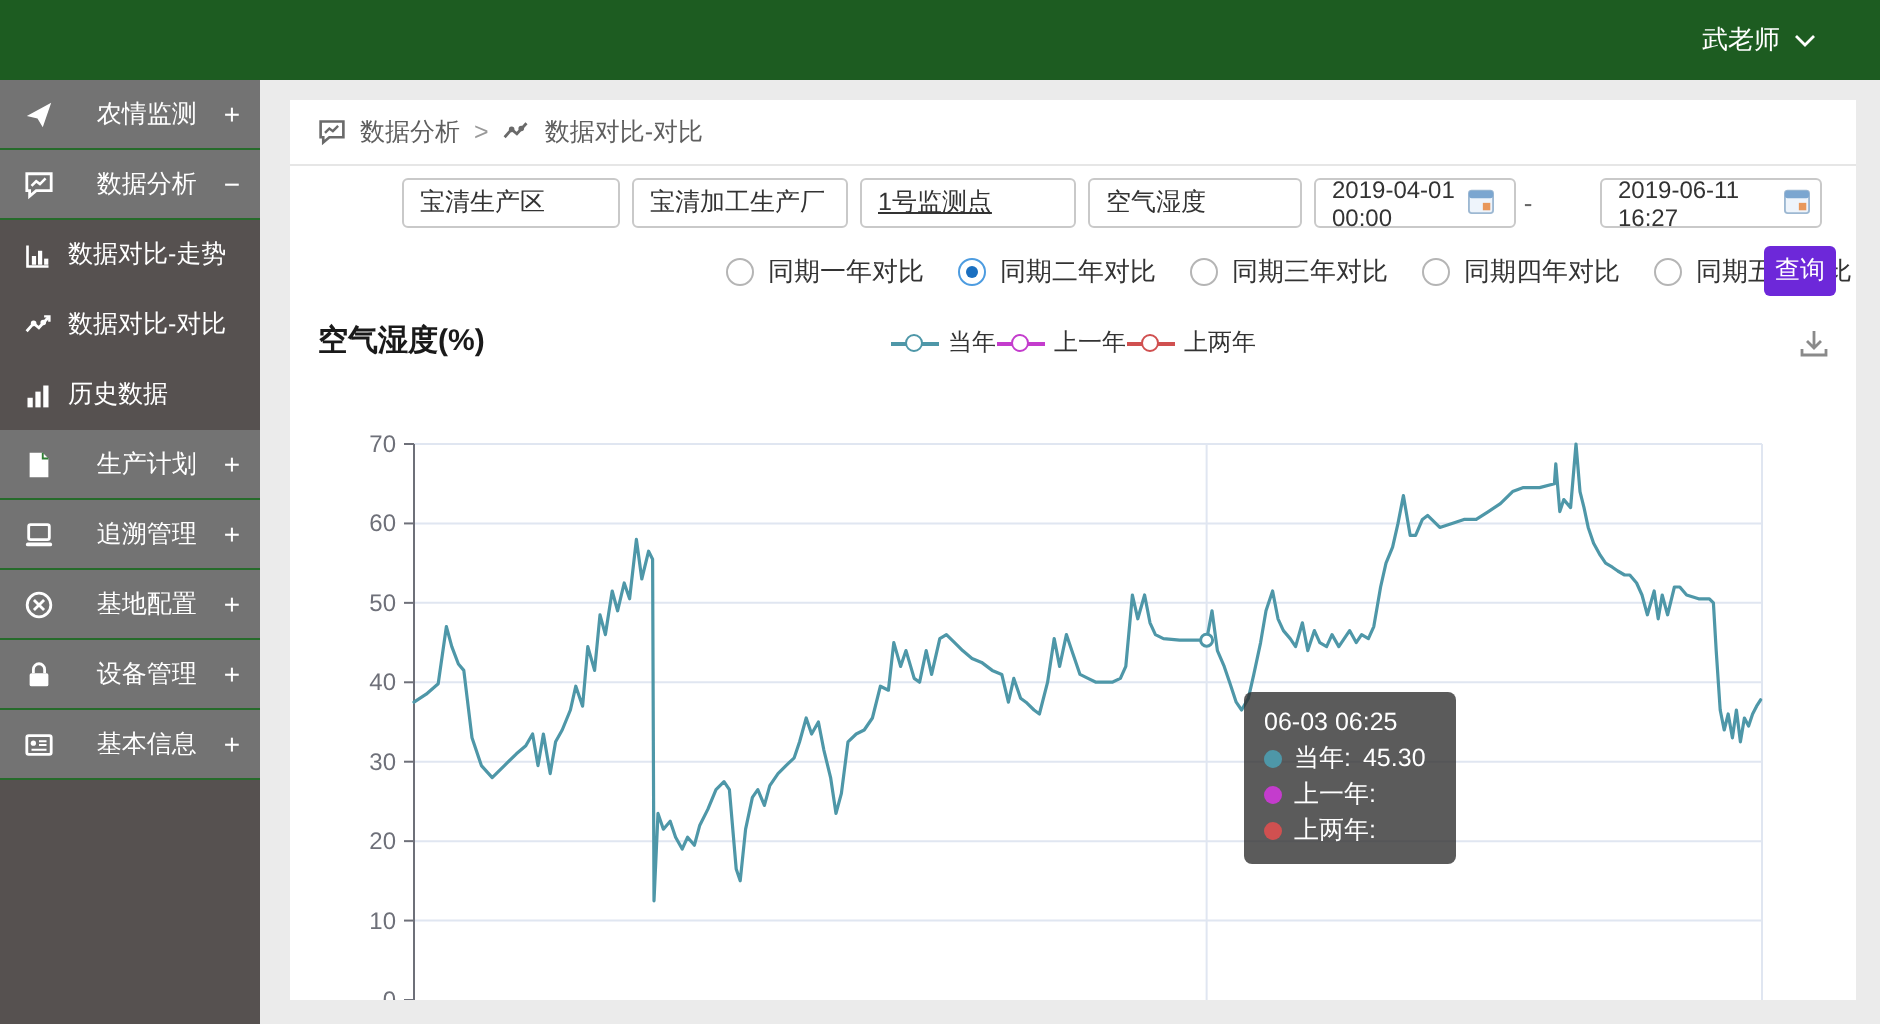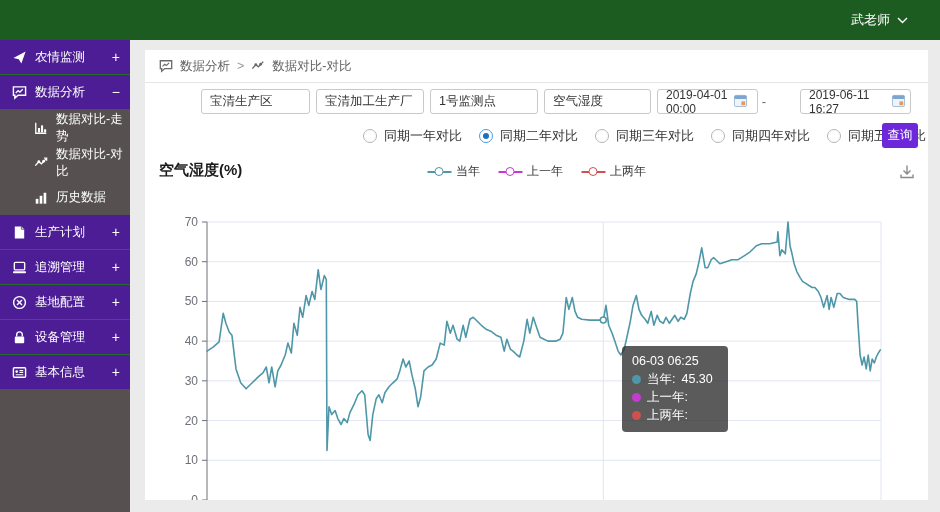--- a/index.html
+++ b/index.html
@@ -10,26 +10,26 @@
   .header { position:absolute; left:0; top:0; width:940px; height:40px; background:#1d5c21; display:flex; align-items:center; }
   .logo-wrap { width:132px; height:40px; position:relative; }
   .logo-art { position:absolute; left:12px; top:1px; }
   .logo-cn { position:absolute; left:12px; bottom:2px; font-size:8px; font-weight:bold; color:#d9a73c; letter-spacing:2px; }
   .logo-en { position:absolute; left:52px; bottom:2px; font-size:11px; font-weight:bold; color:#fff; }
   .company { color:#fff; font-size:15px; font-weight:bold; letter-spacing:1px; margin-left:-46px; }
   .user-box { position:absolute; right:32px; top:0; height:40px; display:flex; align-items:center; gap:7px; color:#fff; font-size:13px; cursor:pointer; }
 
   
   .sidebar { position:absolute; left:0; top:40px; width:130px; height:472px; background:#565150; }
-  .side-item { height:35px; background:#4c1d95; border-bottom:1px solid #256b2a; display:flex; align-items:center; color:#fff; font-size:12.5px; padding:0 10px 0 12px; cursor:pointer; }
+  .side-item { height:35px; background:#737373; border-bottom:1px solid #256b2a; display:flex; align-items:center; color:#fff; font-size:12.5px; padding:0 10px 0 12px; cursor:pointer;text-align:center; }
   .side-item .s-ic { width:15px; height:15px; margin-right:8px; flex:none; display:flex; }
   .side-item .s-label { flex:1; }
   .side-item .s-expand { font-size:14px; color:#fff; }
   .submenu { background:#565150; }
-  .sub-item { height:35px; display:flex; align-items:center; color:#fff; font-size:12.5px; padding-left:34px; cursor:pointer; }
+  .sub-item { height:35px; display:flex; align-items:center; color:#fff; font-size:12.5px; padding-left:12px; cursor:pointer; }
   .sub-item .s-ic { width:14px; height:14px; margin-right:8px; display:flex; }
 
   
   .breadcrumb { position:absolute; left:145px; top:50px; width:783px; height:33px; background:#fff; border-bottom:1px solid #e6e6e6; display:flex; align-items:center; padding-left:14px; color:#5f5f5f; font-size:12.5px; gap:7px; }
   .breadcrumb .b-ic { display:flex; }
   .main-card { position:absolute; left:145px; top:83px; width:783px; height:417px; background:#fff; }
 
   
   .f-box { position:absolute; top:6px; height:25px; border:1px solid #c9c9c9; border-radius:3px; background:#fff; font-size:12.5px; color:#333; display:flex; align-items:center; padding:0 8px; cursor:pointer; }
   .f-box .cal { margin-left:auto; }
@@ -39,21 +39,21 @@
   .radio-row { position:absolute; left:218px; top:40px; height:25px; display:flex; align-items:center; gap:17px; }
   .radio-item { display:flex; align-items:center; gap:7px; cursor:pointer; }
   .r-circ { width:14px; height:14px; border-radius:50%; border:1px solid #b5b5b5; background:#fff; position:relative; flex:none; }
   .radio-item.checked .r-circ { border-color:#4d9ce0; }
   .radio-item.checked .r-circ::after { content:""; position:absolute; left:3px; top:3px; width:6px; height:6px; border-radius:50%; background:#1a6fc0; }
   .r-label { font-size:13px; color:#333; }
   .query-btn { position:absolute; left:737px; top:40px; width:36px; height:25px; background:#6d28d9; color:#fff; font-size:12.5px; border:none; border-radius:3px; cursor:pointer; }
 
   
   .chart-title { position:absolute; left:14px; top:78px; font-size:15px; font-weight:bold; color:#1a1a1a; }
-  .legend { position:absolute; left:50%; transform:translateX(-50%); top:80px; display:flex; gap:18px; align-items:center; }
+  .legend { position:absolute; left:50%; transform:translateX(-50%); top:80px; display:flex; align-items:center; }
   .lg-item { display:flex; align-items:center; gap:5px; cursor:pointer; }
   .lg-ic { position:relative; width:24px; height:10px; }
   .lg-line { position:absolute; left:0; top:4.5px; width:24px; height:1.5px; }
   .lg-circ { position:absolute; left:7.5px; top:0.5px; width:9px; height:9px; border-radius:50%; border:1.5px solid; background:#fff; }
   .lg-name { font-size:12px; color:#333; }
   .dl-btn { position:absolute; left:753px; top:80px; width:18px; height:18px; cursor:pointer; display:flex; }
 
   
   .chart-wrap { position:absolute; left:0; top:117px; width:783px; height:300px; }
   .tooltip { position:absolute; left:477px; top:146px; width:106px; background:rgba(50,50,50,0.80); border-radius:4px; padding:6px 10px 7px 10px; color:#fff; font-size:12.5px; line-height:1.45; pointer-events:none; }
@@ -207,21 +207,21 @@
 </div>
 
 <div class="main-card">
 
   <div class="f-box" style="left:56px;  width:109px;">
       <span>宝清生产区</span>
     </div>
   <div class="f-box" style="left:171px; width:108px;">
       <span>宝清加工生产厂</span>
     </div>
-  <div class="f-box" style="left:285px; width:108px;">
+  <div class="f-box" style="left:285px; width:108px;text-decoration:underline;">
       <span>1号监测点</span>
     </div>
   <div class="f-box" style="left:399px; width:107px;">
       <span>空气湿度</span>
     </div>
   <div class="f-box" style="left:512px; width:101px; padding-right:10px;">
     <span style="font-size:12px;">2019-04-01 00:00</span>
     <span class="cal">
       <svg width="13" height="13" viewBox="0 0 14 14">
           <rect x="0.5" y="1.5" width="13" height="12" rx="1.5" fill="#eef4fb" stroke="#9db8d2"></rect>

